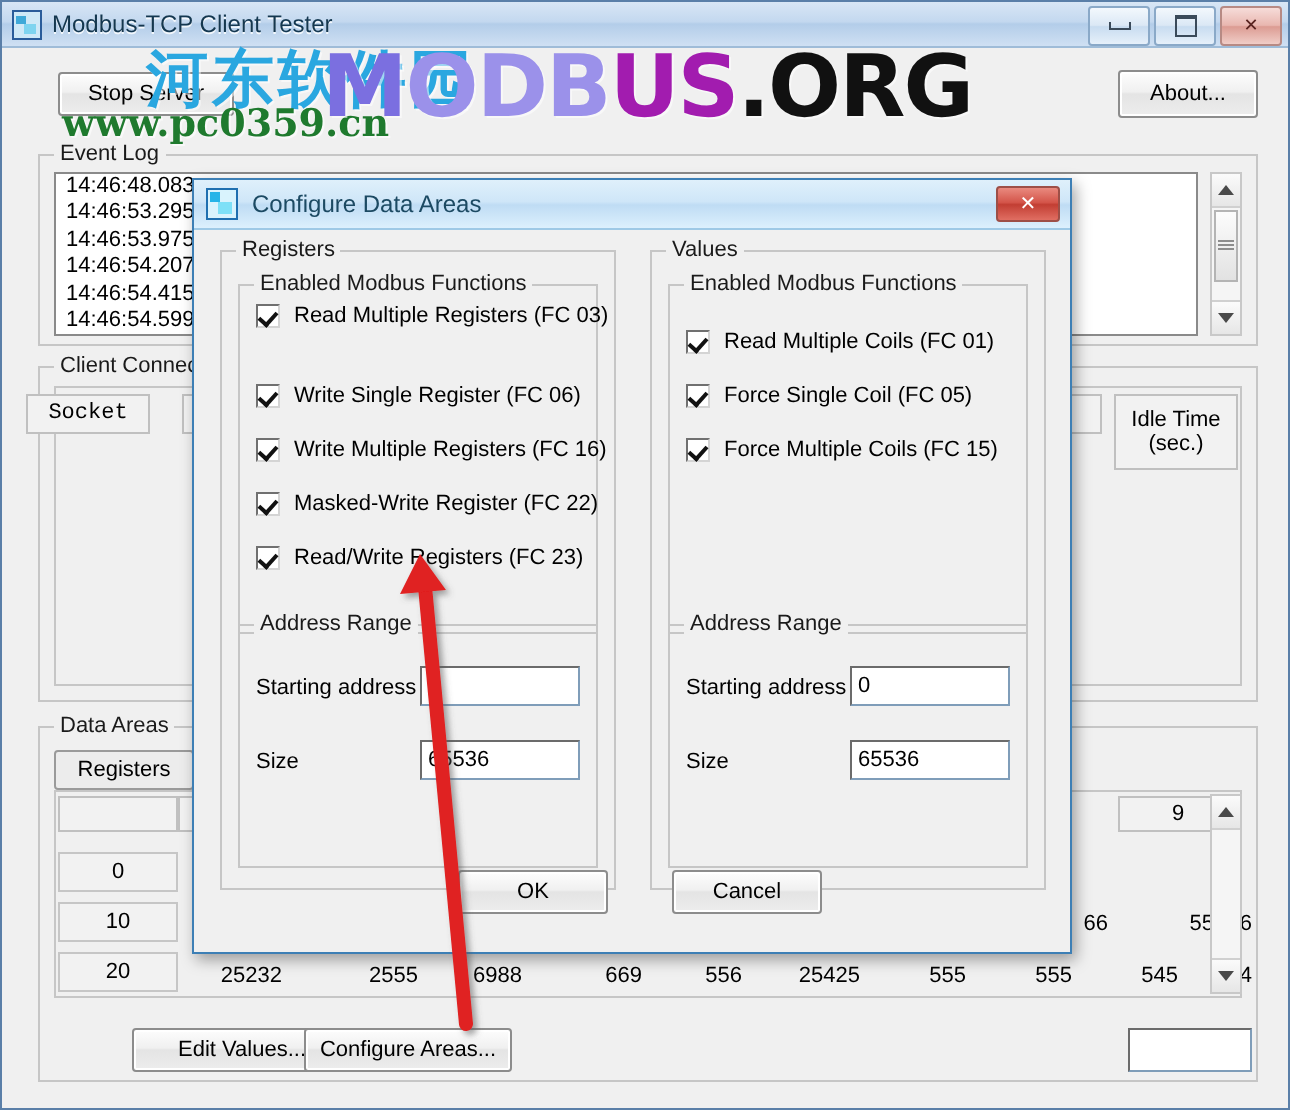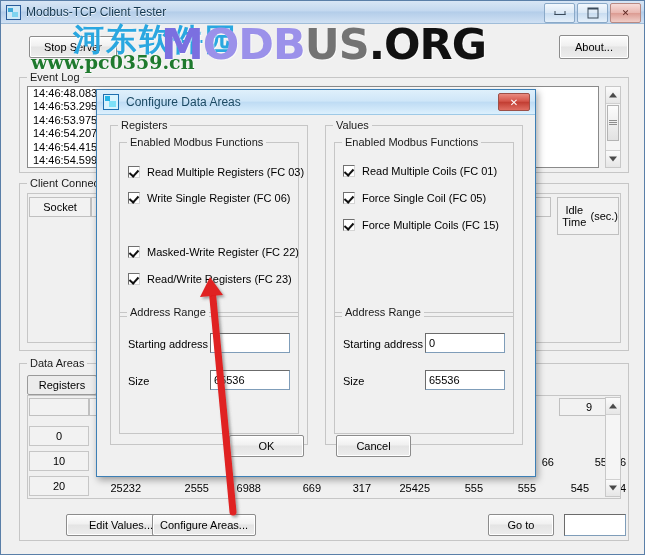--- a/index.html
+++ b/index.html
@@ -143,21 +143,21 @@
 
   
   .wm{position:absolute;pointer-events:none;}
   .wm-modbus{
     left:160px;top:22px;font-size:43px;font-weight:bold;letter-spacing:-1px;
     font-family:"DejaVu Sans",sans-serif;line-height:1;
     text-shadow:1px 1px 0 rgba(255,255,255,.55);
   }
   .wm-modbus .p1{color:#7b6fe0;}
   .wm-modbus .p2{color:#9b91ea;}
-  .wm-modbus .p3{color:#737373;}
+  .wm-modbus .p3{color:#a21caf;}
   .wm-modbus .p4{color:#111;}
   .wm-cn{
     left:30px;top:50px;font-size:19px;font-weight:bold;color:#1f7a2e;
     font-family:"DejaVu Serif",serif;letter-spacing:0px;
     text-shadow:1px 1px 0 rgba(255,255,255,.6);
   }
   .wm-zh{
     left:72px;top:18px;font-size:31px;font-weight:bold;color:#2aa7e0;
     font-family:"DejaVu Sans",sans-serif;letter-spacing:2px;
     text-shadow:1px 1px 0 rgba(255,255,255,.5);
@@ -216,23 +216,23 @@
     <div class="sthumb" style="top:18px;height:36px;"></div>
     <div class="sarrow dn">
         <i></i>
       </div>
   </div>
 
   <div class="group" style="left:18px;top:182px;width:610px;height:168px;">
     <div class="glabel">Client Connections</div>
   </div>
   <div class="log-list" style="left:26px;top:192px;width:594px;height:150px;background:#f0f0f0;border:1px solid #c6c6c6;"></div>
-  <div class="colhdr" style="left:28px;top:196px;width:62px;height:20px;">Socket</div>
+  <div class="colhdr" style="left:12px;top:196px;width:62px;height:20px;font-family:Liberation Mono, monospace;">Socket</div>
   <div class="colhdr" style="left:90px;top:196px;width:460px;height:20px;"></div>
-  <div class="colhdr" style="left:556px;top:196px;width:62px;height:38px;flex-direction:row;">
+  <div class="colhdr" style="left:556px;top:196px;width:62px;height:38px;flex-direction:column;">
     <span>Idle Time</span>
     <span>(sec.)</span>
   </div>
 
   <div class="group" style="left:18px;top:362px;width:610px;height:178px;">
     <div class="glabel">Data Areas</div>
   </div>
 
   <div class="btn flat" style="left:26px;top:374px;width:70px;height:20px;">Registers</div>
 
@@ -246,65 +246,68 @@
   <div class="rowhdr" style="left:28px;top:450px;width:60px;height:20px;">10</div>
   <div class="rowhdr" style="left:28px;top:475px;width:60px;height:20px;">20</div>
 
   <div class="gridcell" style="left:505px;top:455px;width:48px;">66</div>
   <div class="gridcell" style="left:558px;top:455px;width:48px;">55</div>
 
   <div class="gridcell" style="left:88px;top:481px;width:52px;">25232</div>
   <div class="gridcell" style="left:156px;top:481px;width:52px;">2555</div>
   <div class="gridcell" style="left:208px;top:481px;width:52px;">6988</div>
   <div class="gridcell" style="left:268px;top:481px;width:52px;">669</div>
-  <div class="gridcell" style="left:325px;top:481px;width:45px;">317</div>
+  <div class="gridcell" style="left:325px;top:481px;width:45px;">556</div>
   <div class="gridcell" style="left:377px;top:481px;width:52px;">25425</div>
   <div class="gridcell" style="left:437px;top:481px;width:45px;">555</div>
   <div class="gridcell" style="left:490px;top:481px;width:45px;">555</div>
   <div class="gridcell" style="left:543px;top:481px;width:45px;">545</div>
   <div class="gridcell" style="left:590px;top:481px;width:35px;">144</div>
 
   <div class="gridcell" style="left:558px;top:455px;width:48px;"></div>
   <div class="gridcell" style="left:590px;top:455px;width:35px;">566</div>
 
   <div class="sbar" style="left:604px;top:396px;height:100px;">
     <div class="sarrow up">
         <i></i>
       </div>
     <div class="sarrow dn">
         <i></i>
       </div>
   </div>
 
   <div class="btn" style="left:26px;top:513px;width:110px;height:22px;margin-left:39px;">Edit Values...</div>
   <div class="btn" style="left:151px;top:513px;width:104px;height:22px;">Configure Areas...</div>
-  <div class="btn" style="left:487px;top:513px;width:66px;height:22px;">Go to</div>
   <div class="field" style="left:563px;top:513px;width:62px;height:22px;background:#fff;" title=""></div>
 
   <div class="dlg">
     <div class="dlg-tb">
       <div class="dlg-ico"></div>
       <div class="dlg-title">Configure Data Areas</div>
       <div class="dlg-close">✕</div>
     </div>
 
     <div class="group" style="left:13px;top:35px;width:198px;height:320px;">
       <div class="glabel">Registers</div>
     </div>
     <div class="group" style="left:22px;top:52px;width:180px;height:175px;">
       <div class="glabel">Enabled Modbus Functions</div>
     </div>
 
-    <div class="cbrow" style="left:31px;top:76px;align-items:flex-end;">
+    <div class="cbrow" style="left:31px;top:62px;align-items:flex-end;">
       <span class="cb"></span>
       <span class="cblabel">Read Multiple Registers (FC 03)</span>
     </div>
     <div class="cbrow" style="left:31px;top:102px;">
       <span class="cb"></span>
       <span class="cblabel">Write Single Register (FC 06)</span>
+    </div>
+    <div class="cbrow" style="left:31px;top:129px;">
+      <span class="cb"></span>
+      <span class="cblabel">Write Multiple Registers (FC 16)</span>
     </div>
     <div class="cbrow" style="left:31px;top:156px;">
       <span class="cb"></span>
       <span class="cblabel">Masked-Write Register (FC 22)</span>
     </div>
     <div class="cbrow" style="left:31px;top:183px;">
       <span class="cb"></span>
       <span class="cblabel">Read/Write Registers (FC 23)</span>
     </div>
 

